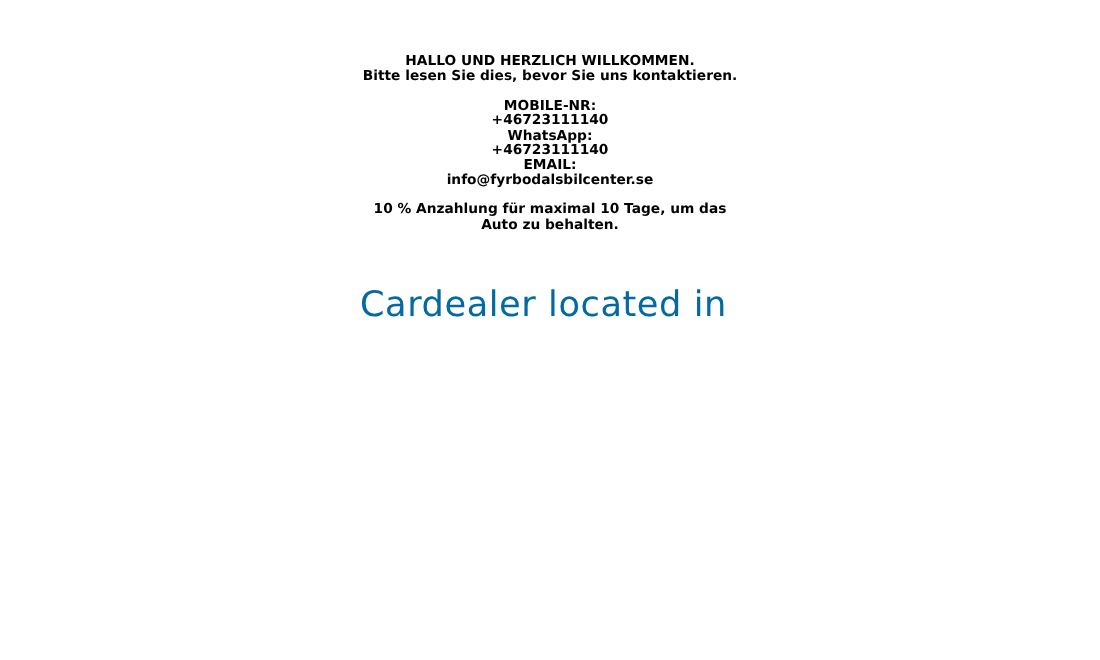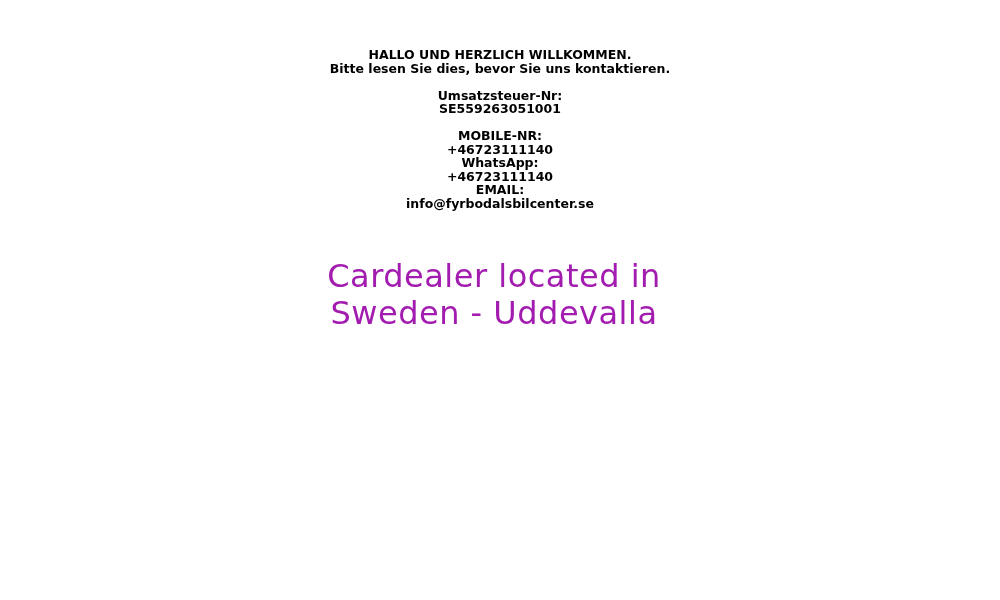--- a/index.html
+++ b/index.html
@@ -29,29 +29,29 @@
   }
   .notice p {
     margin: 0 0 13.5px 0;
   }
   .dealer-heading {
     margin: 48px 12px 0 0;
     text-align: center;
     font-weight: normal;
     font-size: 32px;
     line-height: 37px;
-    color: #a21caf;
+    color: #0369a1;
     letter-spacing: 0.5px;
   }
 </style>
 </head>
 <body>
 
 <div class="listing-page">
   <section class="notice">
 
   <p>HALLO UND HERZLICH WILLKOMMEN.<br>Bitte lesen Sie dies, bevor Sie uns kontaktieren.</p>
-      <p>Umsatzsteuer-Nr:<br>SE559263051001</p>
       <p>MOBILE-NR:<br>+46723111140<br>WhatsApp:<br>+46723111140<br>EMAIL:<br>info@fyrbodalsbilcenter.se</p>
+      <p>10 % Anzahlung für maximal 10 Tage, um das<br>Auto zu behalten.</p>
     </section>
 
-  <h1 class="dealer-heading"><span>Cardealer located in</span><br><span>Sweden - Uddevalla</span></h1>
+  <h1 class="dealer-heading"><span>Cardealer located in</span><br></h1>
 </div>
 
 </body></html>

